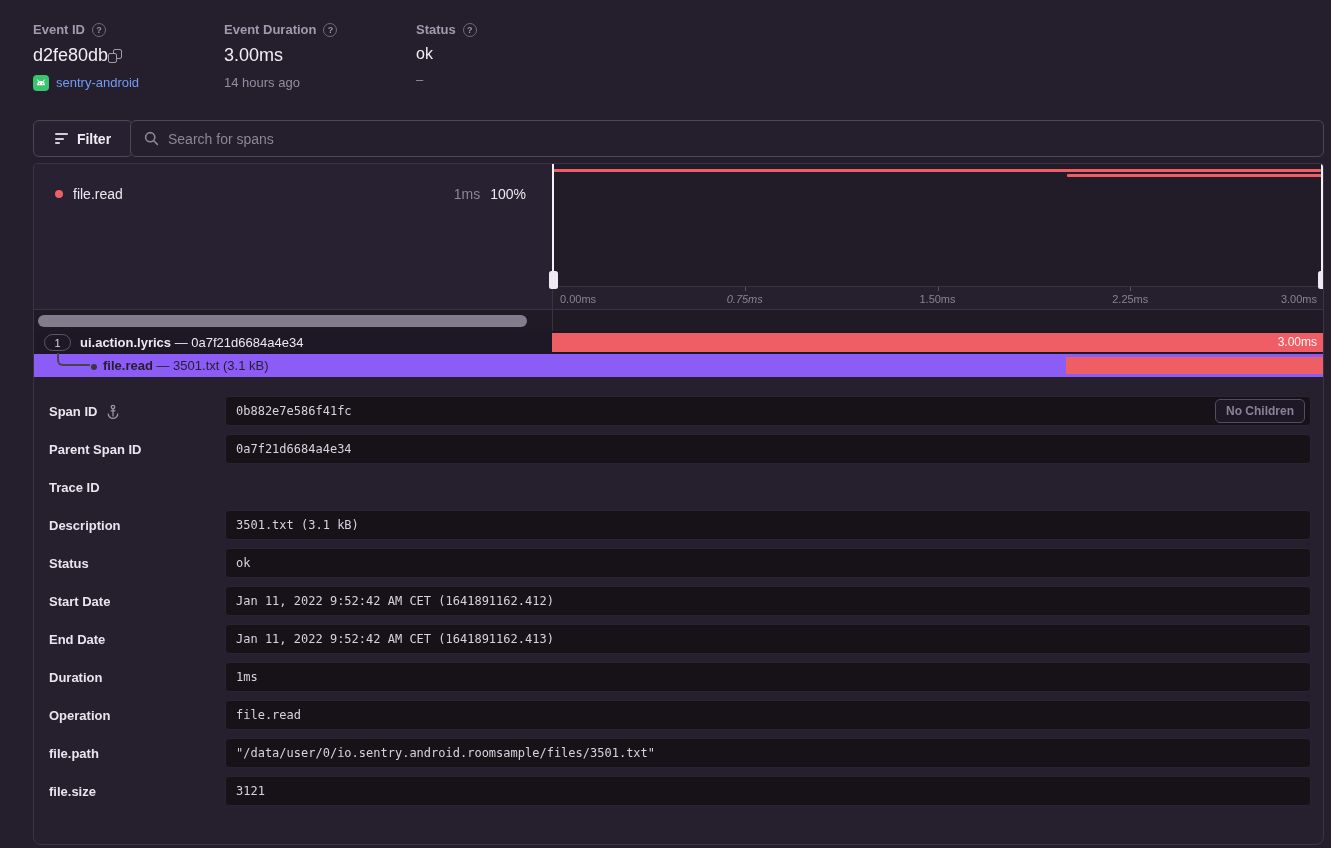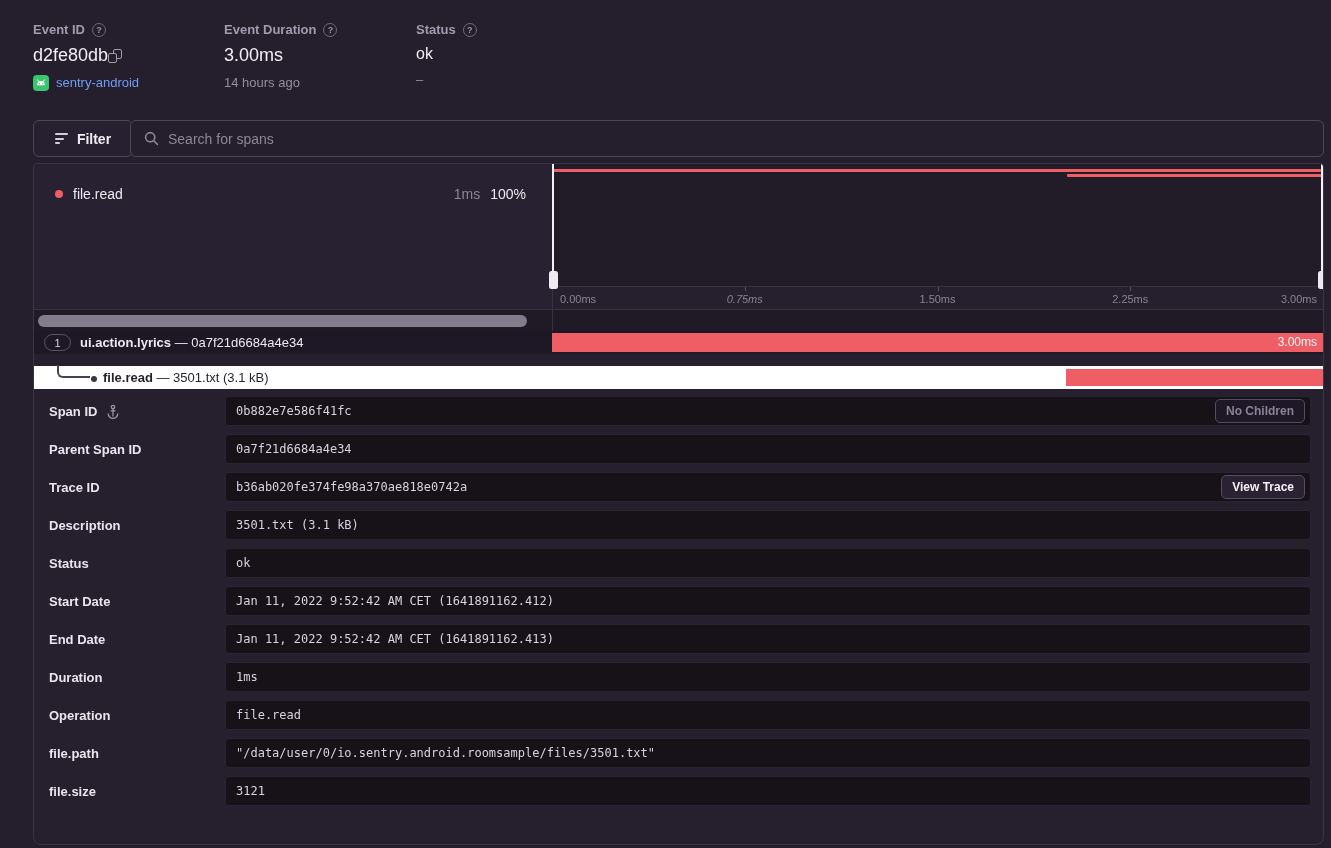--- a/index.html
+++ b/index.html
@@ -71,21 +71,21 @@
   .tick-label { position:absolute; top:6px; white-space:nowrap; }
   .tick-label.first { transform:none; margin-left:8px; }
   .tick-label.mid { transform:translateX(-50%); }
   .tick-label.last { transform:translateX(-100%); margin-left:-6px; }
   .vdivider { position:absolute; left:518px; top:0; width:1px; height:167px; background:#3a3242; z-index:2; }
   .scroll-row { position:absolute; left:0; top:145px; width:100%; height:22px; border-top:1px solid #3a3242; background:#201a27; }
   .scroll-thumb { position:absolute; left:4px; top:5px; width:489px; height:12px; border-radius:6px; background:#837c8d; cursor:grab; }
   
   .span-row { position:absolute; left:0; width:100%; height:23px; font-size:13px; }
   .span-row.r0 { top:167px; background:#1e1826; color:#ece8f1; }
-  .span-row.r1 { top:202px; background:#ffffff; color:#251e2c; }
+  .span-row.r1 { top:190px; background:#8b5cf6; color:#251e2c; }
   .row-left { position:absolute; left:0; top:0; width:518px; height:23px; display:flex; align-items:center; }
   .count-badge {
     margin-left:10px; min-width:27px; height:17px; border:1px solid #5c5468; border-radius:9px;
     display:flex; align-items:center; justify-content:center; font-size:11px; color:#d9d4e0;
   }
   .span-title { margin-left:9px; white-space:nowrap; }
   .span-title b { font-weight:bold; }
   .connector {
     position:absolute; left:23px; top:-1px; width:33px; height:13px;
     border-left:2px solid #49424f; border-bottom:2px solid #49424f; border-bottom-left-radius:6px;
@@ -280,24 +280,20 @@
             <span>Parent Span ID</span>
           </div>
           <div class="detail-value">
             <span class="mono">0a7f21d6684a4e34</span>
           </div>
         </div>
         <div class="detail-row">
           <div class="detail-label">
             <span>Trace ID</span>
           </div>
-          <div class="detail-value">
-            <span class="mono">b36ab020fe374fe98a370ae818e0742a</span>
-            <button class="detail-btn primary">View Trace</button>
-          </div>
         </div>
         <div class="detail-row">
           <div class="detail-label">
             <span>Description</span>
           </div>
           <div class="detail-value">
             <span class="mono">3501.txt (3.1 kB)</span>
           </div>
         </div>
         <div class="detail-row">

